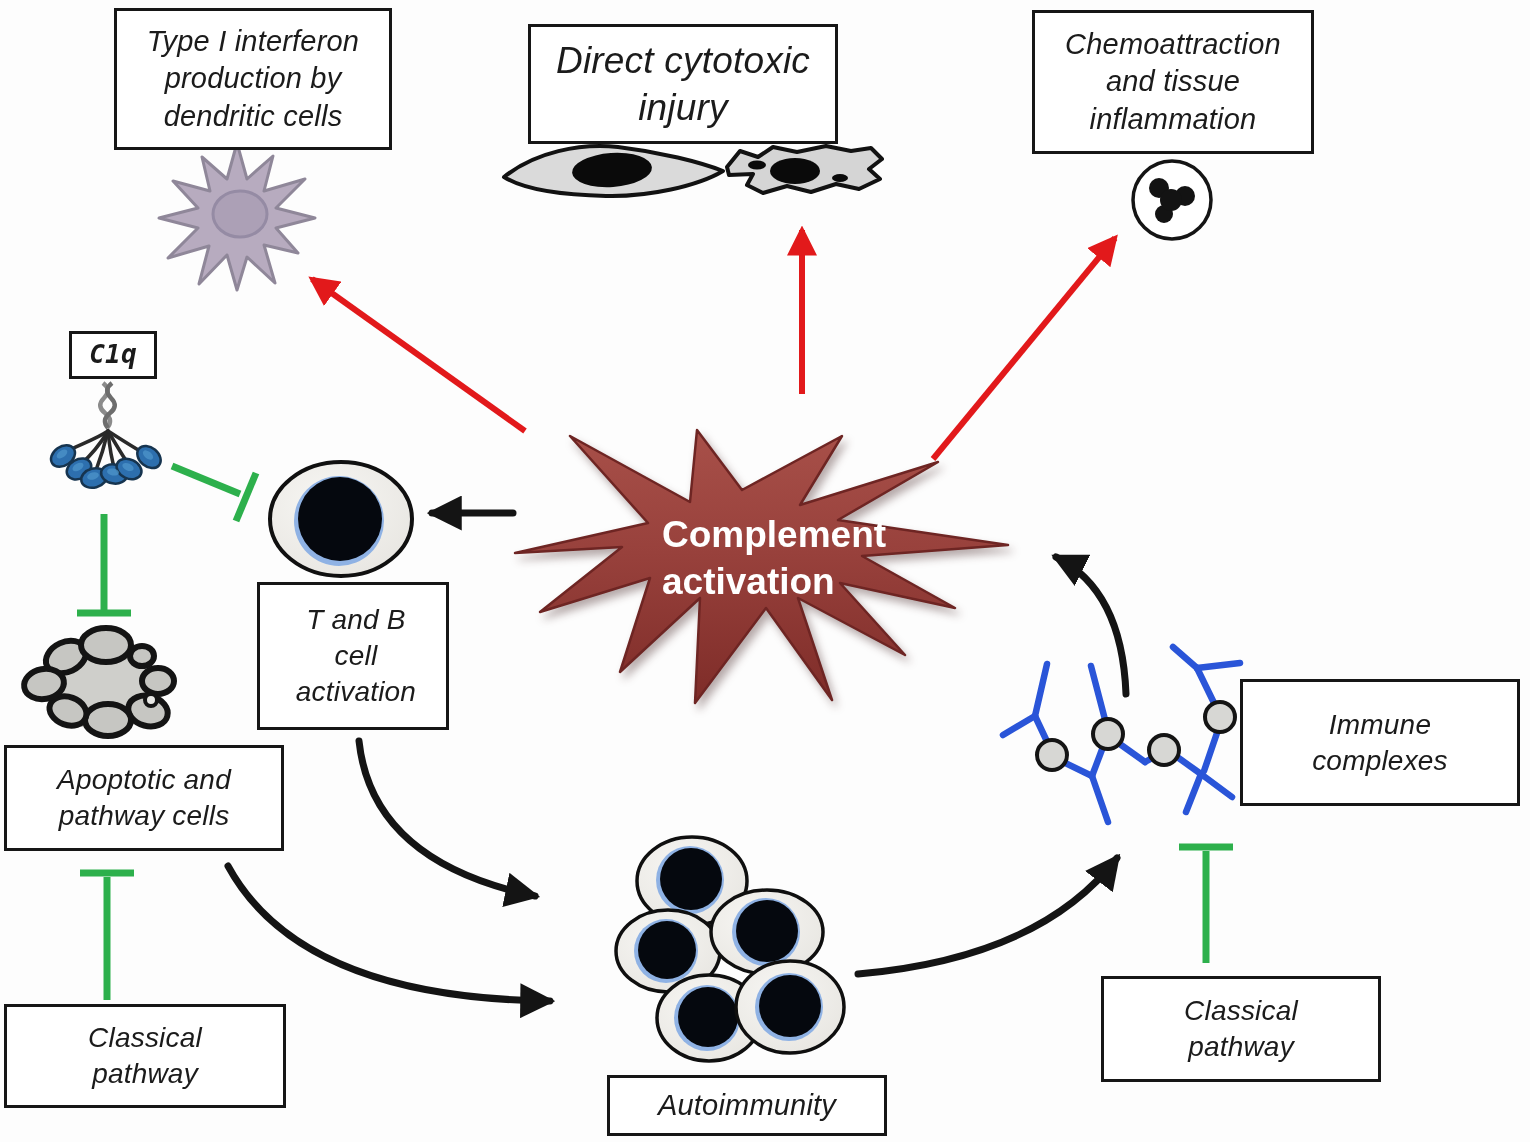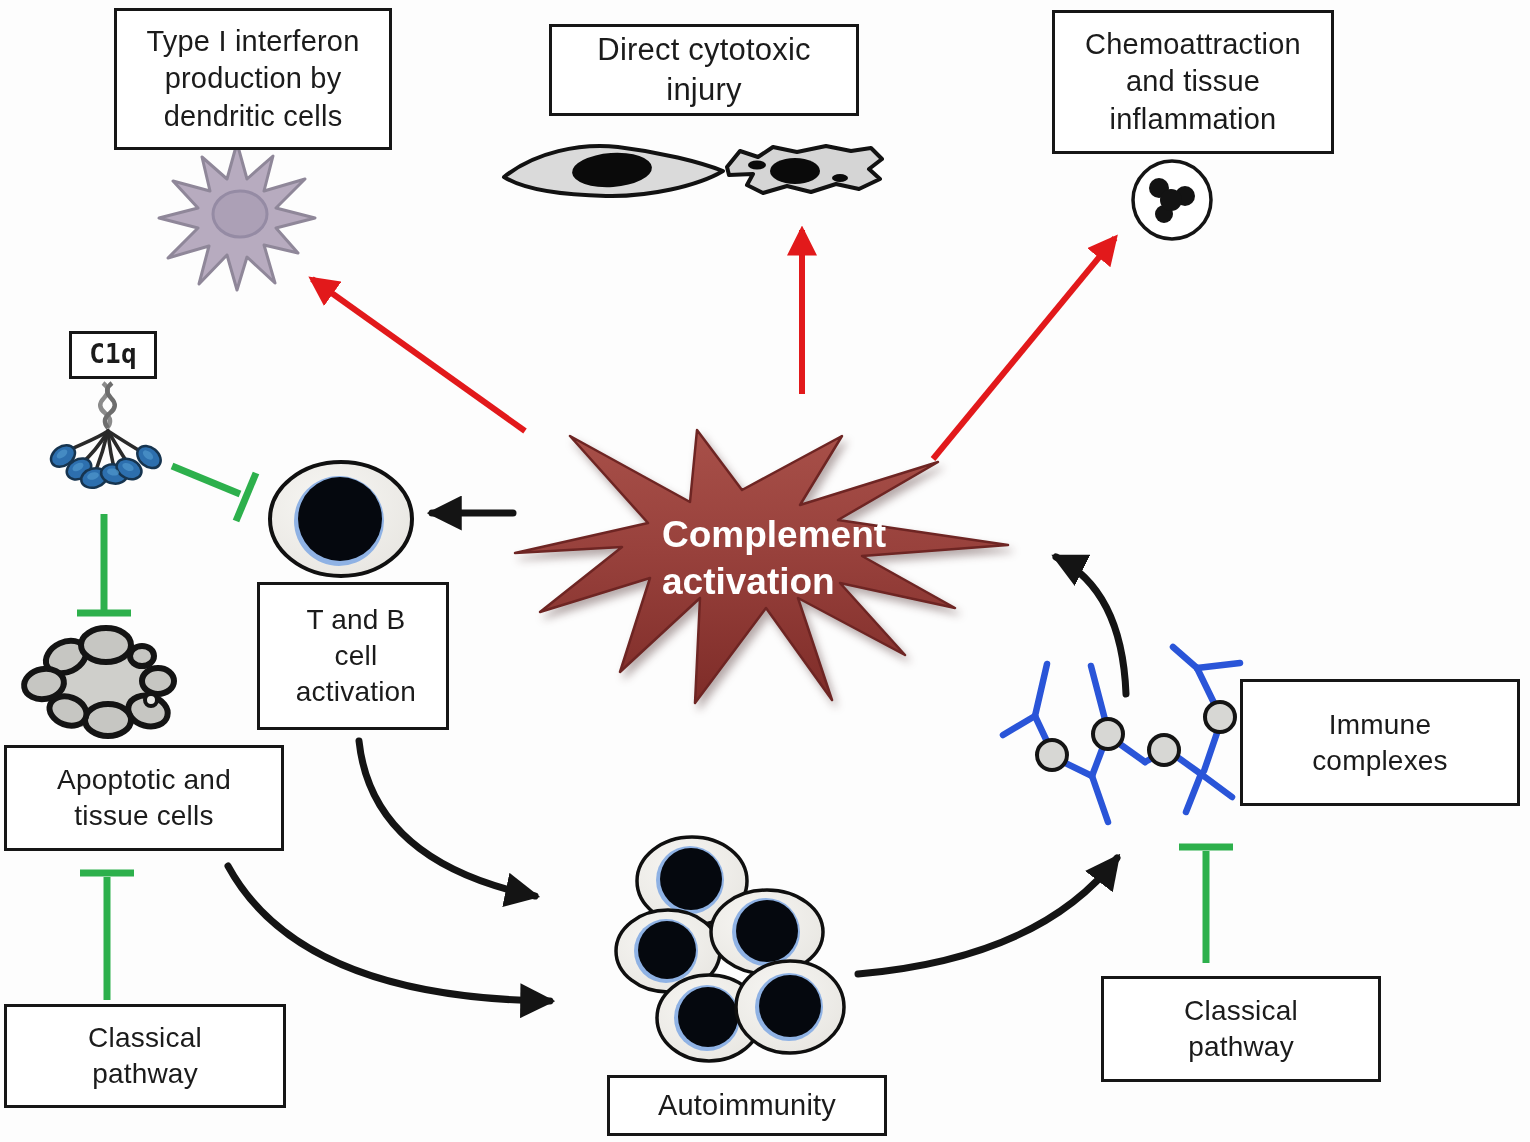--- a/index.html
+++ b/index.html
@@ -9,24 +9,25 @@
     font-family:"Liberation Sans",sans-serif;
   }
   .art{position:absolute;left:0;top:0;width:1530px;height:1142px;}
   .box{
     position:absolute;box-sizing:border-box;
     background:#ffffff;border:3px solid #161616;
     display:flex;align-items:center;justify-content:center;
     text-align:center;white-space:pre-line;
     font-size:28px;line-height:1.28;color:#1b1b1b;
     letter-spacing:.2px;
+    font-style:italic;
   }
   .box.b-interferon{left:114px;top:8px;width:278px;height:142px;font-size:29px;}
-  .box.b-cytotoxic{left:549px;top:24px;width:310px;height:92px;font-size:31px;}
-  .box.b-chemo{left:1032px;top:10px;width:282px;height:144px;font-size:29px;margin-left:20px;}
+  .box.b-cytotoxic{left:528px;top:24px;width:310px;height:120px;font-size:37px;}
+  .box.b-chemo{left:1032px;top:10px;width:282px;height:144px;font-size:29px;}
   .box.b-c1q{left:69px;top:331px;width:88px;height:48px;
     font-family:"DejaVu Sans Mono",monospace;font-weight:bold;font-size:26px;}
   .box.b-tb{left:257px;top:582px;width:192px;height:148px;padding-left:6px;}
   .box.b-apoptotic{left:4px;top:745px;width:280px;height:106px;}
   .box.b-classical-l{left:4px;top:1004px;width:282px;height:104px;}
   .box.b-autoimmunity{left:607px;top:1075px;width:280px;height:61px;font-size:29px;}
   .box.b-immune{left:1240px;top:679px;width:280px;height:127px;}
   .box.b-classical-r{left:1101px;top:976px;width:280px;height:106px;}
   .burst-shape{filter:drop-shadow(4px 6px 4px rgba(50,15,15,.35));}
   .burst-text{font-family:"Liberation Sans",sans-serif;font-weight:bold;fill:#ffffff;}
@@ -232,21 +233,21 @@
   <div class="box b-cytotoxic">Direct cytotoxic
 injury</div>
   <div class="box b-chemo">Chemoattraction
 and tissue
 inflammation</div>
   <div class="box b-c1q">C1q</div>
   <div class="box b-tb">T and B
 cell
 activation</div>
   <div class="box b-apoptotic">Apoptotic and
-tissue cells</div>
+pathway cells</div>
   <div class="box b-classical-l">Classical
 pathway</div>
   <div class="box b-autoimmunity">Autoimmunity</div>
   <div class="box b-immune">Immune
 complexes</div>
   <div class="box b-classical-r">Classical
 pathway</div>
 </div>
 
 </body></html>

